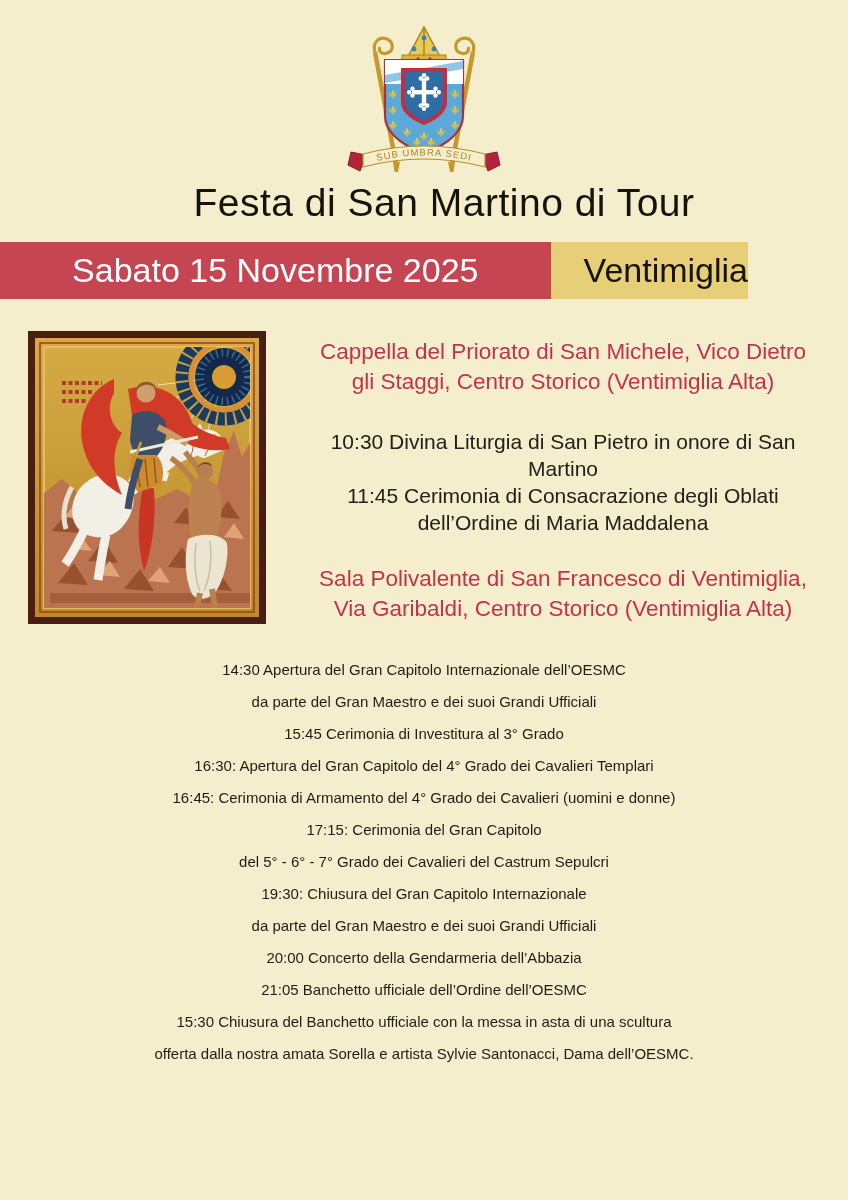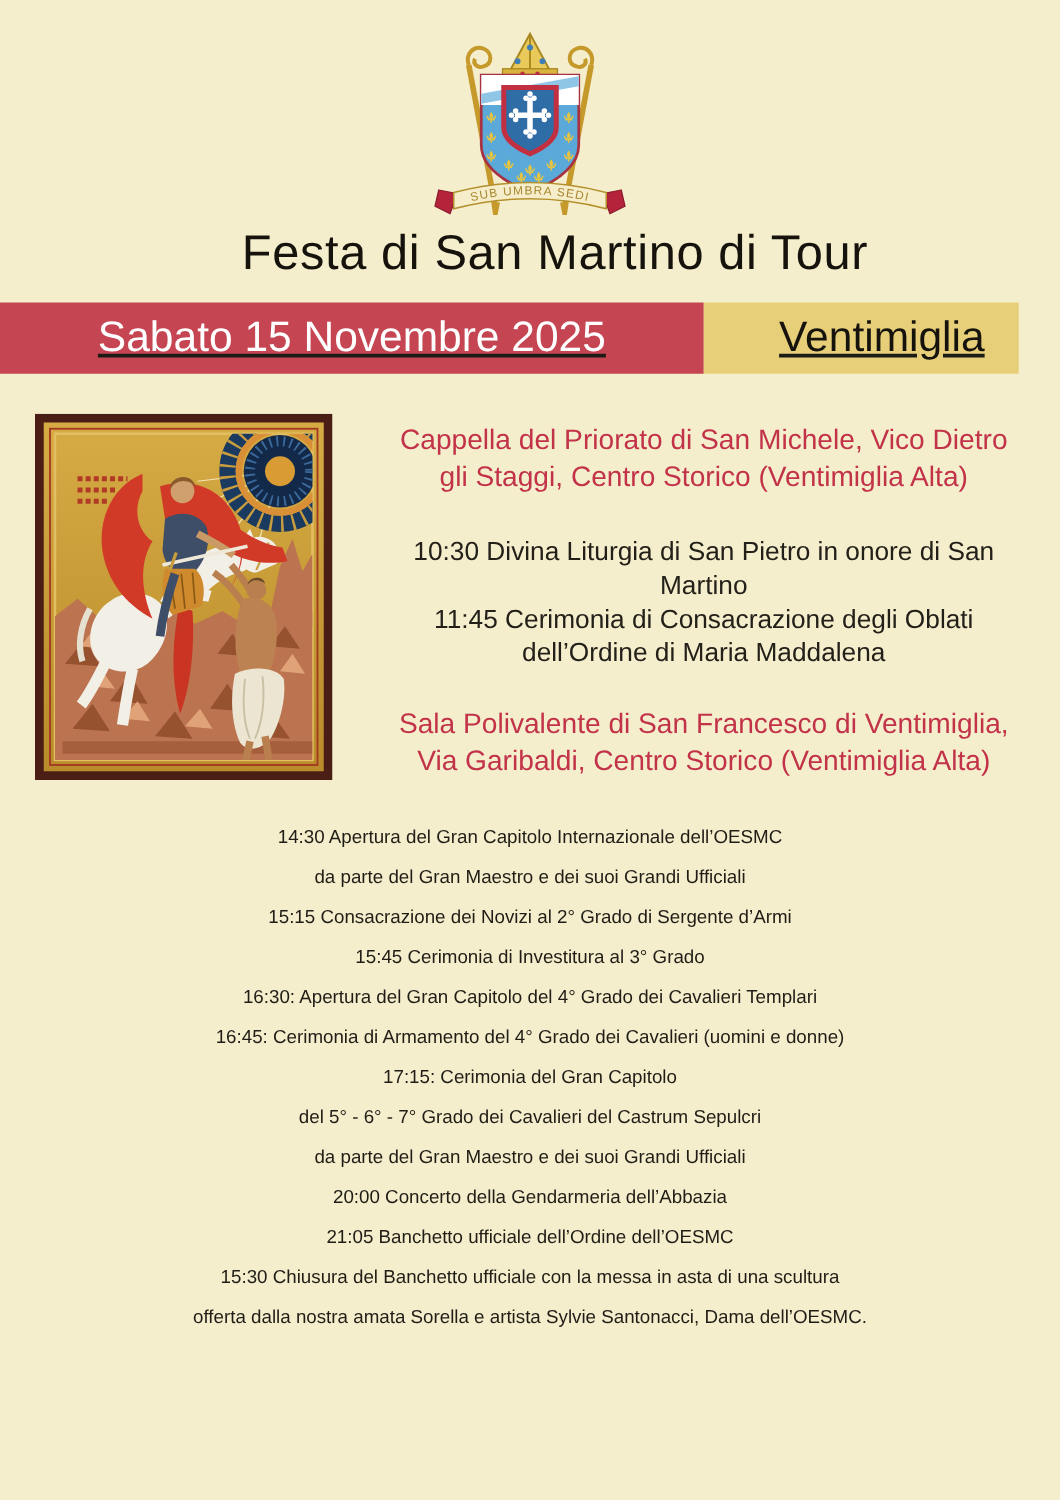--- a/index.html
+++ b/index.html
@@ -9,21 +9,21 @@
     font-family:"Liberation Sans", sans-serif;
     color:#1d1b16;
   }
   .crest{position:absolute; left:339px; top:24px; width:170px; height:148px;}
   .title{
     position:absolute; top:181px; left:0; width:848px;
     text-align:center; font-size:39px; letter-spacing:.5px; color:#15130c;
     white-space:nowrap;
     margin-left:20px;
   }
-  .banner{position:absolute; top:242px; left:0; width:815px; height:57px; display:flex;text-decoration:underline;}
+  .banner{position:absolute; top:242px; left:0; width:748px; height:57px; display:flex;}
   .banner-date{
     width:563px; background:#c54652; color:#ffffff;
     display:flex; align-items:center; justify-content:center;
     font-size:34px; white-space:nowrap;
   }
   .banner-loc{
     flex:1; background:#e7cf79; color:#15130c;
     display:flex; align-items:center; justify-content:center;
     font-size:34px; white-space:nowrap;padding-left:33px;
   }
@@ -261,26 +261,26 @@
   </div>
 
   <div class="red-heading vh2">
     <div class="line">Sala Polivalente di San Francesco di Ventimiglia,</div>
     <div class="line">Via Garibaldi, Centro Storico (Ventimiglia Alta)</div>
   </div>
 
   <div class="schedule">
     <div class="line">14:30 Apertura del Gran Capitolo Internazionale dell’OESMC</div>
     <div class="line">da parte del Gran Maestro e dei suoi Grandi Ufficiali</div>
-    <div class="line">15:15 Consacrazione dei Novizi al 2° Grado di Sergente d’Armi</div>
     <div class="line">15:45 Cerimonia di Investitura al 3° Grado</div>
     <div class="line">16:30: Apertura del Gran Capitolo del 4° Grado dei Cavalieri Templari</div>
     <div class="line">16:45: Cerimonia di Armamento del 4° Grado dei Cavalieri (uomini e donne)</div>
     <div class="line">17:15: Cerimonia del Gran Capitolo</div>
     <div class="line">del 5° - 6° - 7°  Grado dei Cavalieri del Castrum Sepulcri</div>
+    <div class="line">19:30: Chiusura del Gran Capitolo Internazionale</div>
     <div class="line">da parte del Gran Maestro e dei suoi Grandi Ufficiali</div>
     <div class="line">20:00 Concerto della Gendarmeria dell’Abbazia</div>
     <div class="line">21:05 Banchetto ufficiale dell’Ordine dell’OESMC</div>
     <div class="line">15:30 Chiusura del Banchetto ufficiale con la messa in asta di una scultura</div>
     <div class="line">offerta dalla nostra amata Sorella e artista Sylvie Santonacci, Dama dell’OESMC.</div>
   </div>
 
 </div>
 
 </body></html>

